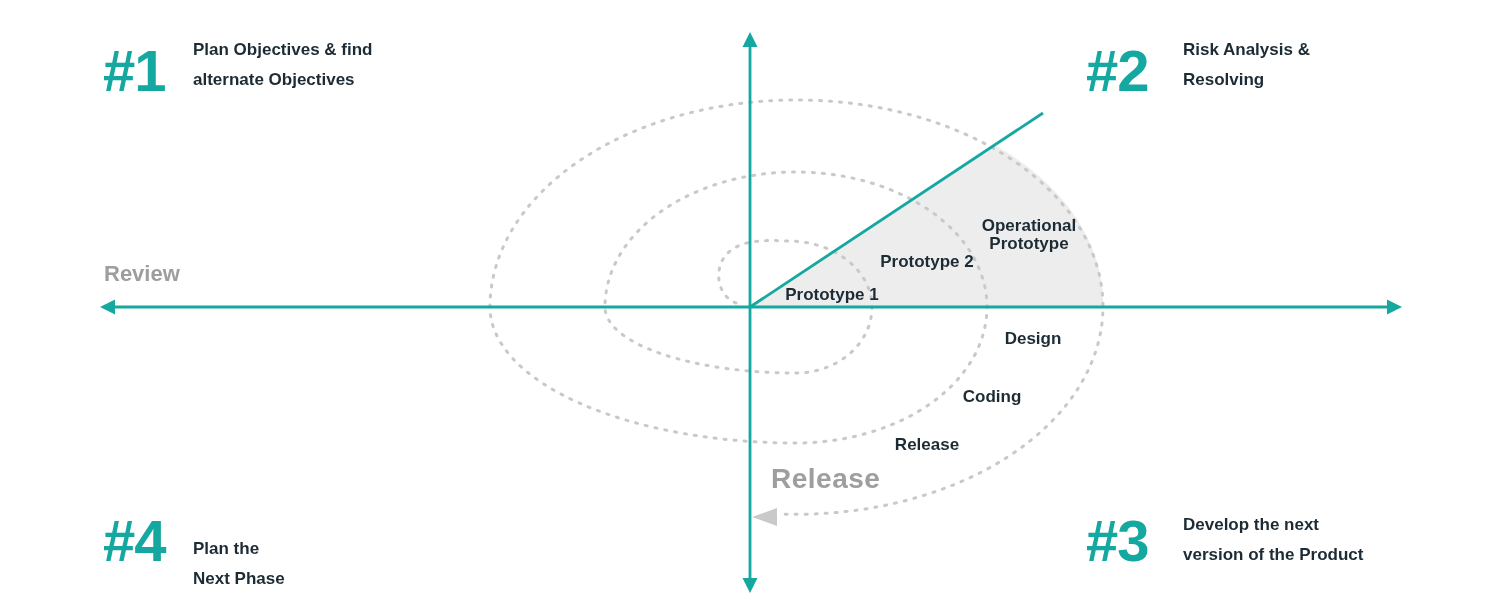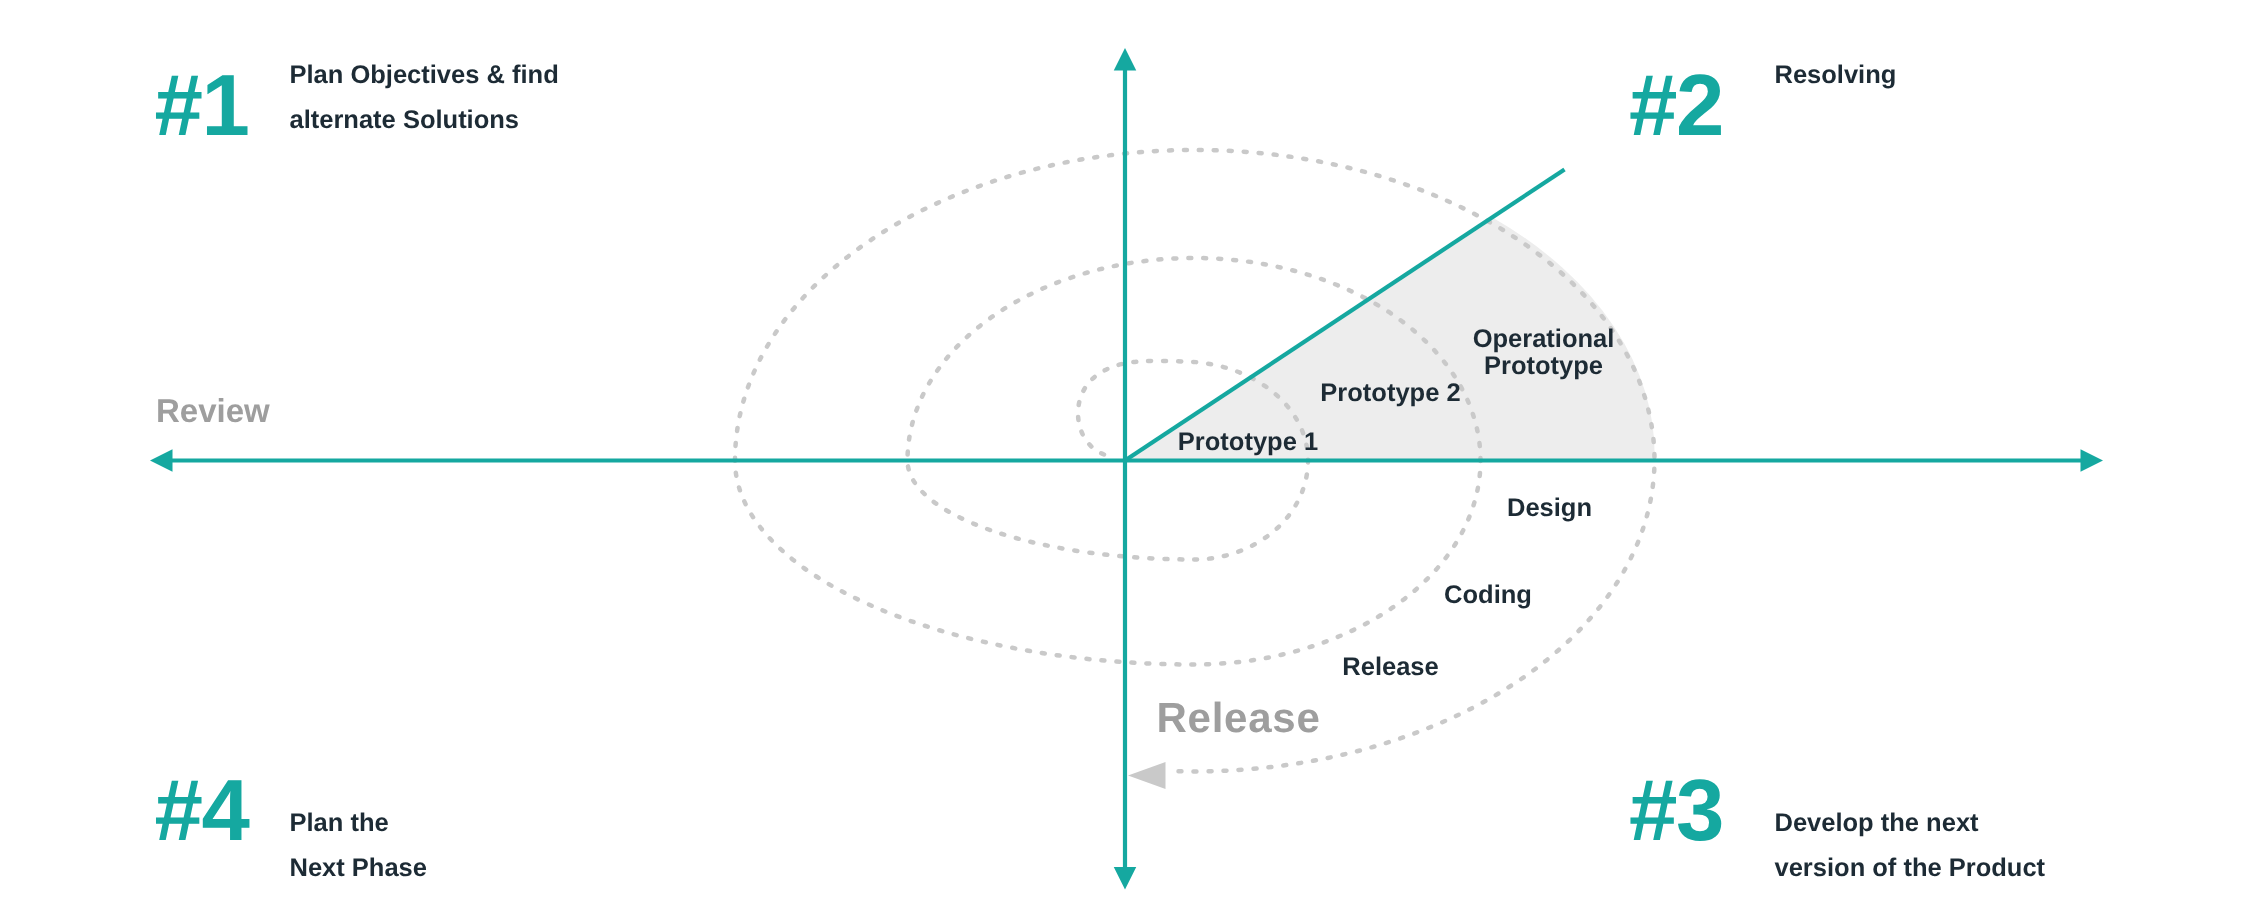--- a/index.html
+++ b/index.html
@@ -84,30 +84,31 @@
 
     <polygon points="100,307 115,299.5 115,314.5" fill="var(--teal, #15A8A0)"></polygon>
     <polygon points="1402,307 1387,299.5 1387,314.5" fill="var(--teal, #15A8A0)"></polygon>
     <polygon points="750,32 742.5,47 757.5,47" fill="var(--teal, #15A8A0)"></polygon>
     <polygon points="750,593 742.5,578 757.5,578" fill="var(--teal, #15A8A0)"></polygon>
   </svg>
 
   <div class="phase-num" style="left:103px; top:42px;">#1</div>
   <div class="phase-text" style="left:193px; top:35px;">
     <span>Plan Objectives &amp; find</span>
-    <span>alternate Solutions</span>
+    <span>alternate Objectives</span>
   </div>
 
   <div class="phase-num" style="left:1086px; top:42px;">#2</div>
   <div class="phase-text" style="left:1183px; top:35px;">
+    <span>Risk Analysis &amp;</span>
     <span>Resolving</span>
   </div>
 
   <div class="phase-num" style="left:1086px; top:512px;">#3</div>
-  <div class="phase-text" style="left:1183px; top:510px;margin-top:24px;">
+  <div class="phase-text" style="left:1183px; top:510px;">
     <span>Develop the next</span>
     <span>version of the Product</span>
   </div>
 
   <div class="phase-num" style="left:103px; top:512px;">#4</div>
   <div class="phase-text" style="left:193px; top:510px;margin-top:24px;">
     <span>Plan the</span>
     <span>Next Phase</span>
   </div>
 

